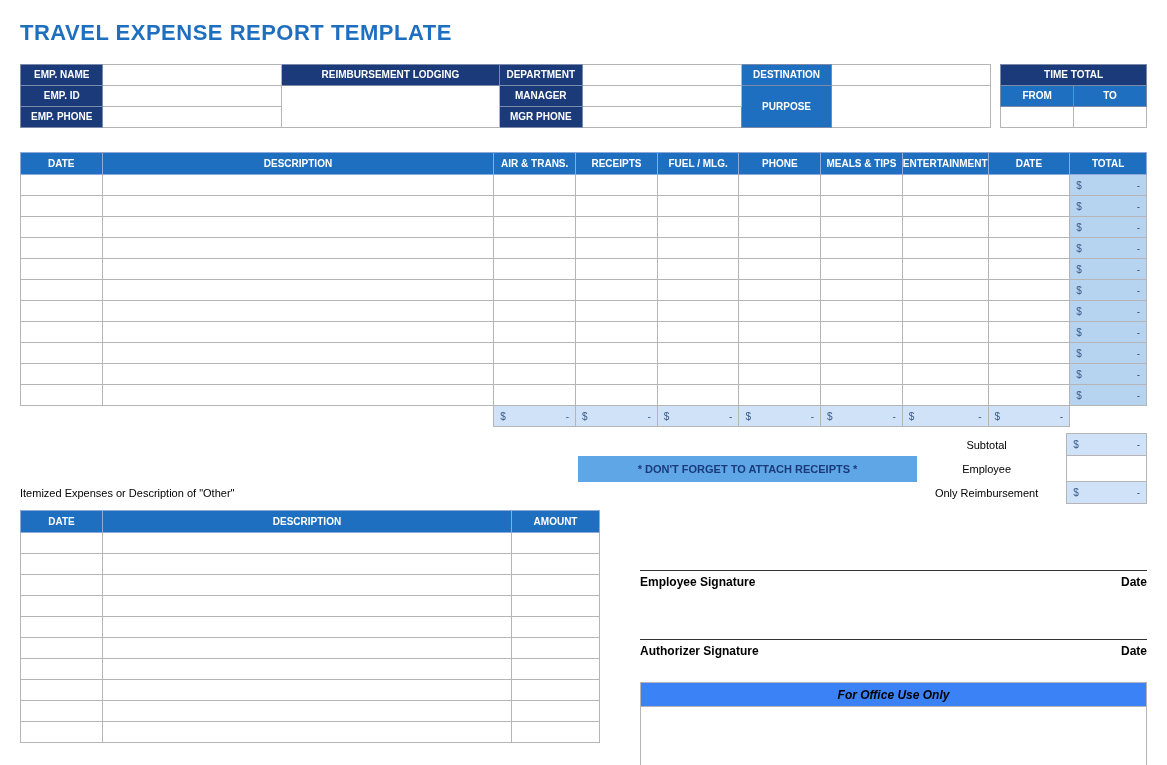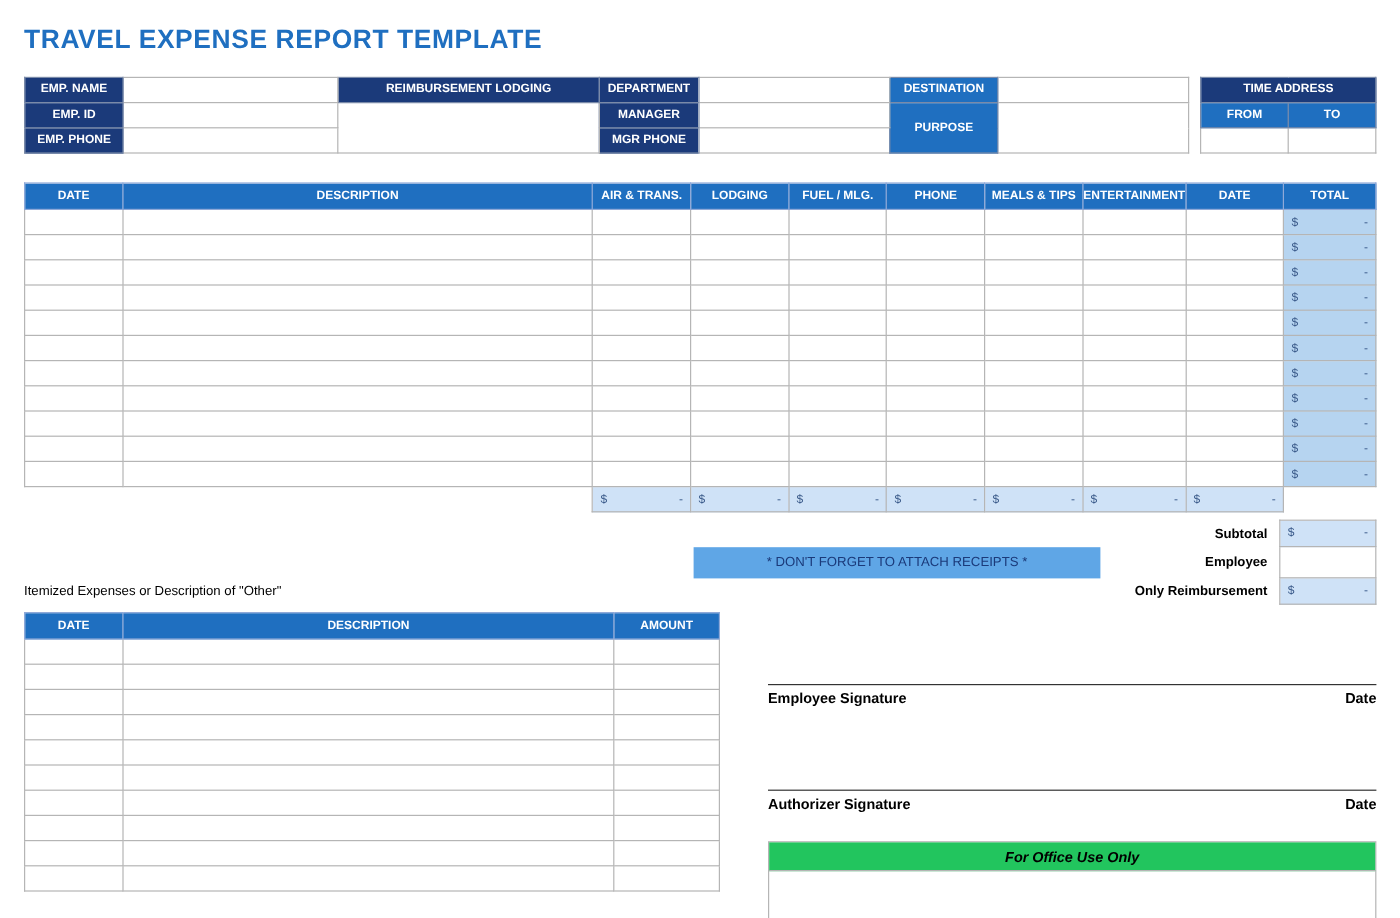--- a/index.html
+++ b/index.html
@@ -75,39 +75,39 @@
     background: #cfe2f7;
     border: 1px solid #b5b5b5;
     height: 21px;
     font-size: 10px;
     color: #3a5a8a;
     padding: 0 6px;
   }
 
   .summary-block { width: 1127px; margin-top: 6px; }
   .summary-label {
-    text-align: right;
-    font-weight: 700;
+    text-align: center;
+    font-weight: 400;
     font-size: 11px;
     padding: 4px 10px 4px 0;
     height: 22px;
   }
   .summary-val {
     background: #cfe2f7;
     border: 1px solid #b5b5b5;
     height: 22px;
     font-size: 10px;
     color: #3a5a8a;
     padding: 0 6px;
     width: 80px;
   }
   .receipts-note {
     background: #5fa6e6;
     color: #1b3a7a;
-    font-weight: 400;
+    font-weight: 700;
     text-align: center;
     font-size: 11px;
     height: 26px;
     line-height: 26px;
   }
 
   
   .item-table { width: 580px; margin-top: 6px; }
   .item-note { font-size: 11px; margin-top: 0; }
   .item-head th {
@@ -125,21 +125,21 @@
     background: #fff;
   }
 
   
   .sig-row { border-top: 1.5px solid #333; margin-top: 36px; display:flex; justify-content:space-between; font-weight:700; font-size:12px; padding-top:4px;}
   .office-box {
     border: 1px solid #b5b5b5;
     margin-top: 24px;
   }
   .office-head {
-    background: #22c55e;
+    background: #3b82f6;
     text-align: center;
     font-style: italic;
     font-weight: 700;
     font-size: 12px;
     height: 24px;
     line-height: 24px;
     border-bottom: 1px solid #b5b5b5;
   }
   .office-body { height: 58px; }
 
@@ -155,21 +155,21 @@
   <tbody>
       <tr>
     <td class="info-cell-dark" style="width:82px">EMP. NAME</td>
     <td class="info-cell-light" style="width:178px"></td>
     <td class="info-cell-dark" style="width:216px">REIMBURSEMENT LODGING</td>
     <td class="info-cell-dark" style="width:83px">DEPARTMENT</td>
     <td class="info-cell-light" style="width:158px"></td>
     <td class="info-cell-mid" style="width:90px">DESTINATION</td>
     <td class="info-cell-light" style="width:158px"></td>
     <td style="width:10px;border:none"></td>
-    <td class="info-cell-dark" colspan="2" style="width:145px">TIME ADDRESS</td>
+    <td class="info-cell-dark" colspan="2" style="width:145px">TIME TOTAL</td>
   </tr>
   <tr>
     <td class="info-cell-dark">EMP. ID</td>
     <td class="info-cell-light"></td>
     <td class="info-cell-light" rowspan="2"></td>
     <td class="info-cell-dark">MANAGER</td>
     <td class="info-cell-light"></td>
     <td class="info-cell-mid" rowspan="2" style="height:40px;line-height:40px">PURPOSE</td>
     <td class="info-cell-light" rowspan="2"></td>
     <td style="border:none"></td>
@@ -199,21 +199,21 @@
     <col style="width:82px">
       <col style="width:82px">
       <col style="width:82px">
       <col style="width:77px">
   </colgroup>
   <tbody>
       <tr class="exp-head">
     <th>DATE</th>
     <th>DESCRIPTION</th>
     <th>AIR &amp; TRANS.</th>
-    <th>LODGING</th>
+    <th>RECEIPTS</th>
     <th>FUEL / MLG.</th>
     <th>PHONE</th>
     <th>MEALS &amp; TIPS</th>
     <th>ENTERTAINMENT</th>
     <th>DATE</th>
     <th>TOTAL</th>
   </tr>
   </tbody>
     <tbody id="exp-body">
       <tr class="exp-row">
@@ -493,21 +493,21 @@
           <td></td>
         </tr>
       </tbody>
   </table>
 
   <div class="right-col">
     <div class="sig-row">
       <span>Employee Signature</span>
       <span>Date</span>
     </div>
-    <div class="sig-row" style="margin-top:69px">
+    <div class="sig-row" style="margin-top:50px">
       <span>Authorizer Signature</span>
       <span>Date</span>
     </div>
     <div class="office-box">
       <div class="office-head">For Office Use Only</div>
       <div class="office-body"></div>
     </div>
   </div>
 </div>
 

